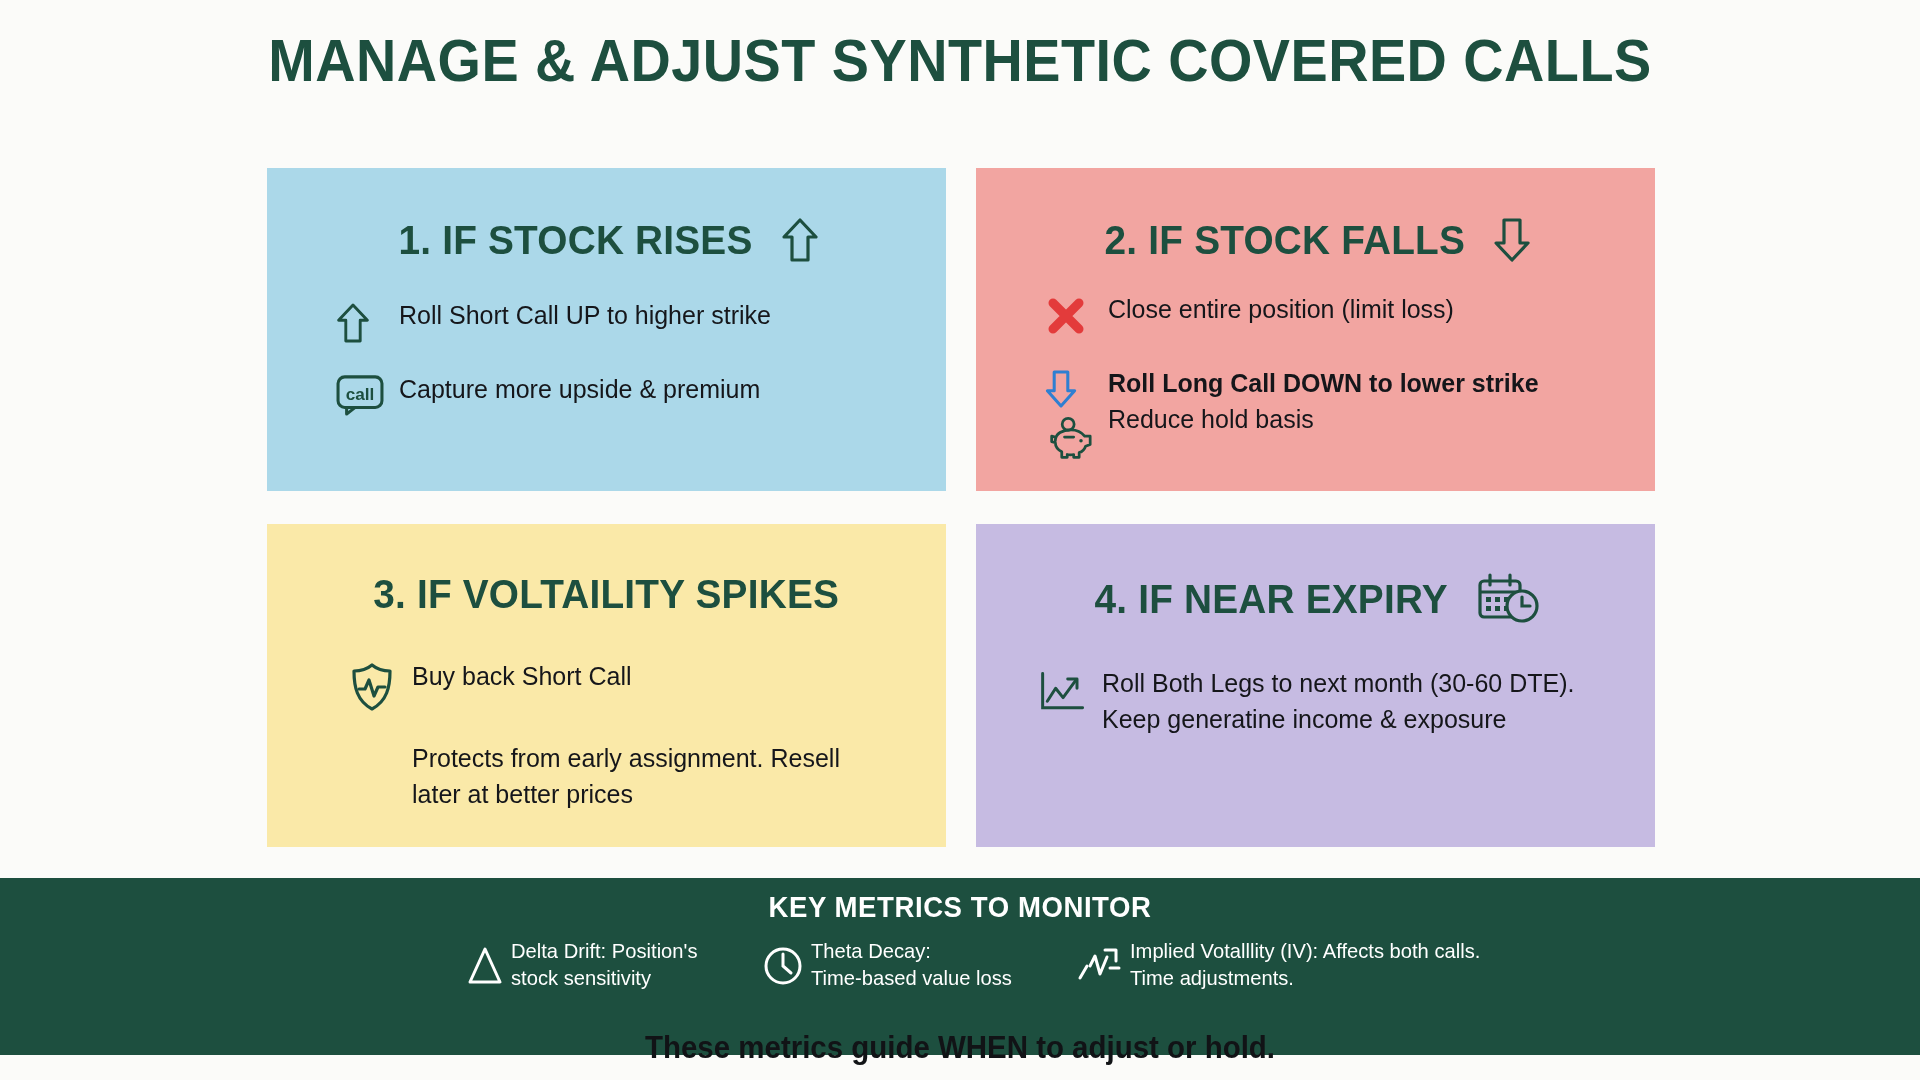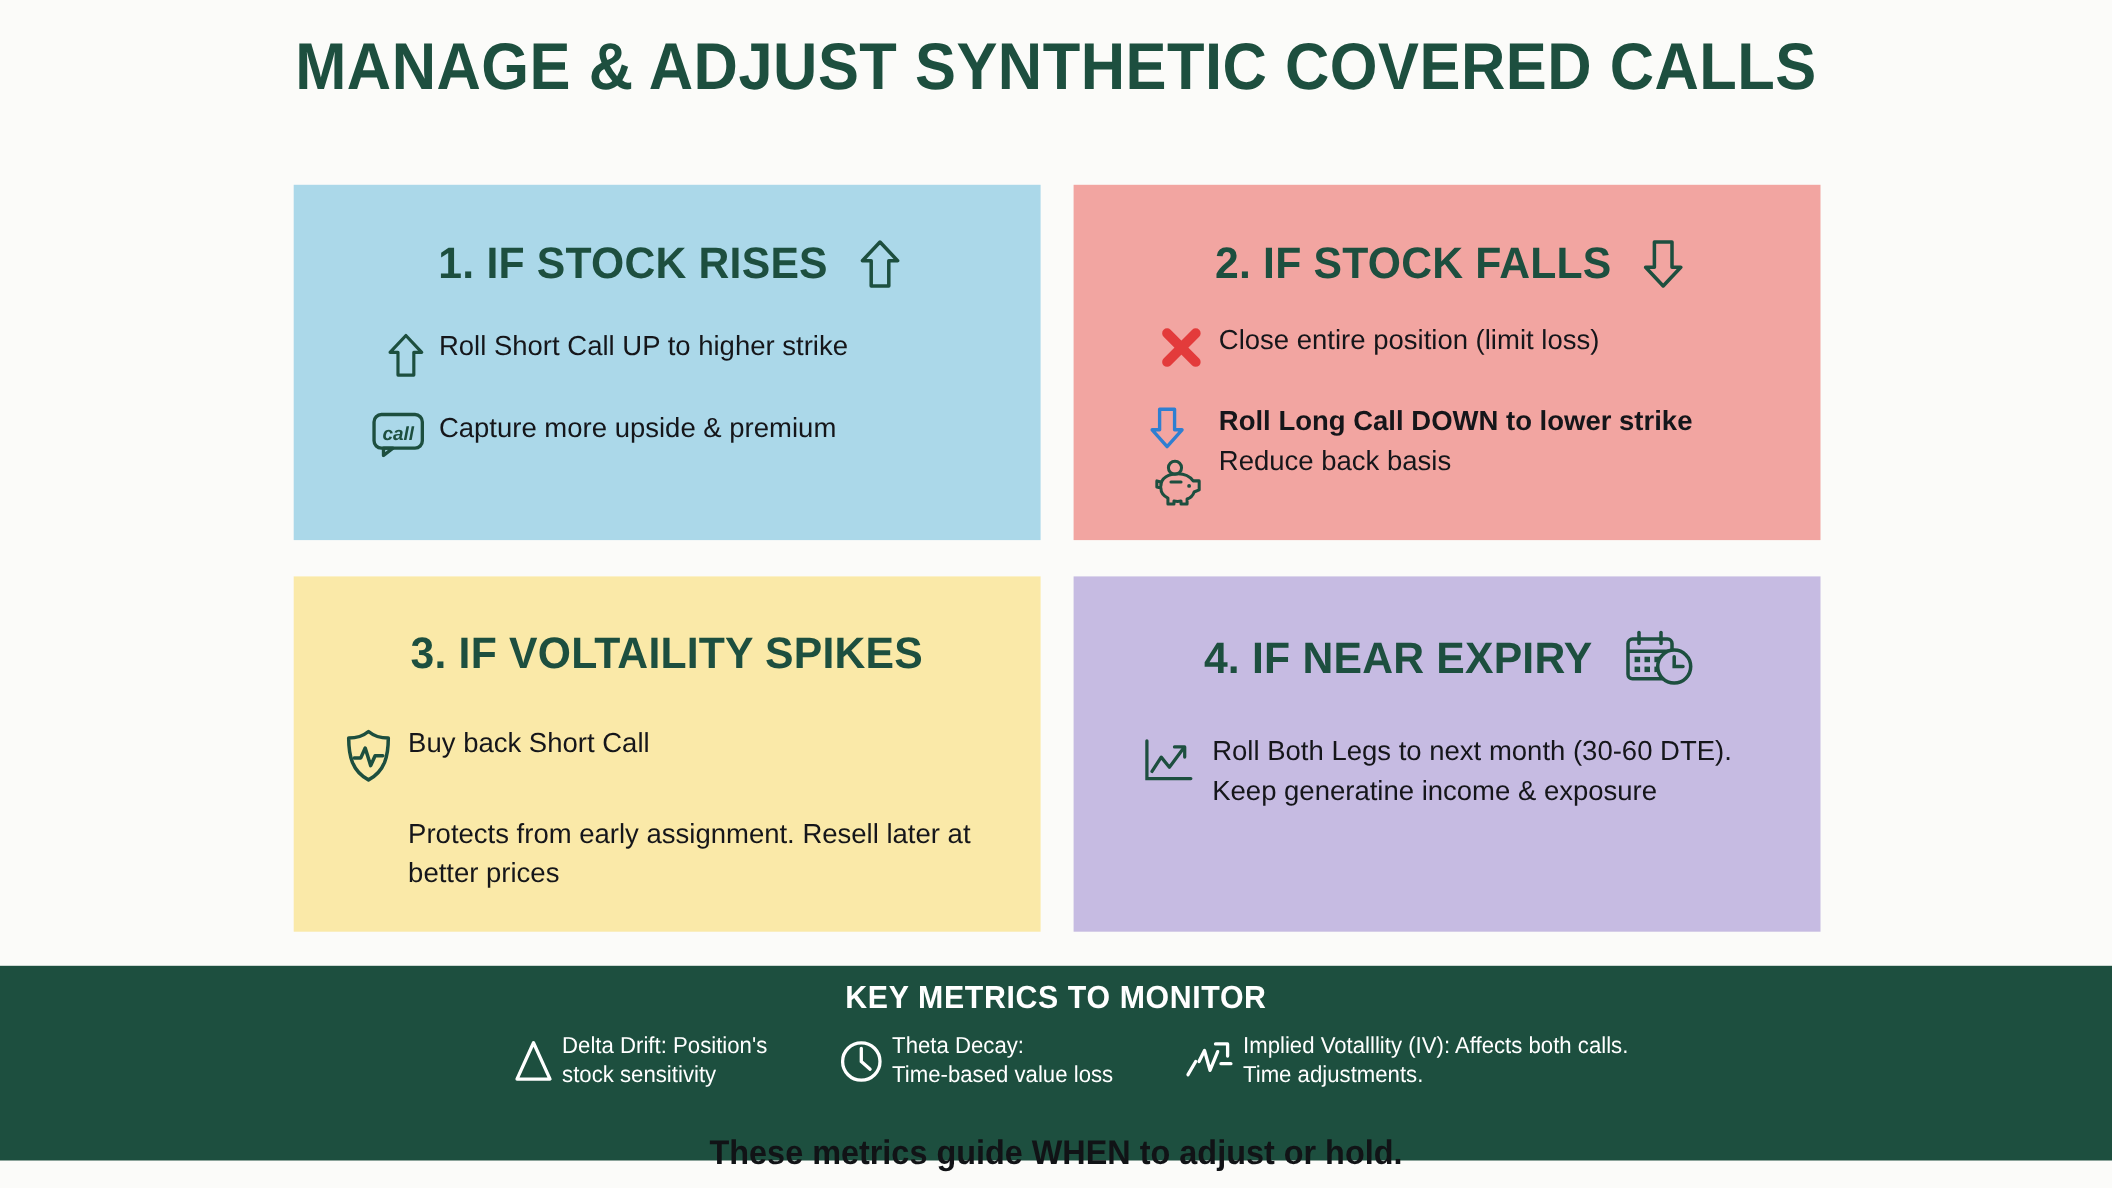--- a/index.html
+++ b/index.html
@@ -87,43 +87,42 @@
   }
   .row {
     display: flex;
     align-items: flex-start;
     gap: 12px;
   }
   .row .r-icon {
     flex: none;
     width: 52px;
     display: flex;
-    justify-content: flex-end;
+    justify-content: flex-start;
     align-items: flex-start;
     padding-top: 2px;
-    font-style: italic;
   }
   .row .r-text {
     color: #15161a;
     font-size: 25px;
     line-height: 1.42;
     font-family: "Liberation Sans", sans-serif;
   }
   .row .r-text .strong { font-weight: bold; display: block; }
   .row .r-text .sub    { display: block; }
 
   
   .card.blue .card-body { margin-top: 34px; padding-left: 68px; }
   .card.blue .row + .row { margin-top: 26px; }
   .card.blue .row .r-text { font-size: 25px; }
 
   .card.red .card-body { margin-top: 28px; padding-left: 68px; padding-right: 18px; }
   .card.red .row + .row { margin-top: 28px; }
 
-  .card.yellow .card-body { margin-top: 42px; padding-left: 40px; padding-right: 60px; }
+  .card.yellow .card-body { margin-top: 42px; padding-left: 81px; padding-right: 60px; }
   .card.yellow .row + .row { margin-top: 28px; }
 
   .card.purple .card-body { margin-top: 40px; padding-left: 62px; padding-right: 30px; }
 
   
   .footer {
     position: absolute;
     left: 0;
     top: 878px;
     width: 1920px;
@@ -246,21 +245,21 @@
               <path d="M12 27 C12 19 20 15 29 15 C36 15 41 18 44 22 L50 22 L50 31 L45 33
                        C44 36 41 39 38 40 L38 45 L32 45 L32 42 C30 42.4 27 42.4 25 42 L25 45 L19 45 L19 39
                        C15 37 12 33 12 29 L8 28 L8 22 L12 23 Z" fill="none" stroke="#1d4f3f" stroke-width="3" stroke-linejoin="round"></path>
               <line x1="22" y1="23" x2="32" y2="23" stroke="#1d4f3f" stroke-width="3" stroke-linecap="round"></line>
               <circle cx="40" cy="27" r="1.9" fill="#1d4f3f"></circle>
             </svg>
           </span>
         </span>
         <span class="r-text">
           <span class="strong">Roll Long Call DOWN to lower strike</span>
-          <span class="sub">Reduce back basis</span>
+          <span class="sub">Reduce hold basis</span>
         </span>
       </div>
     </div>
   </div>
 
   <div class="card yellow">
     <div class="card-head">
       <span class="ch-text">3. IF VOLTAILITY SPIKES</span>
     </div>
     <div class="card-body">

